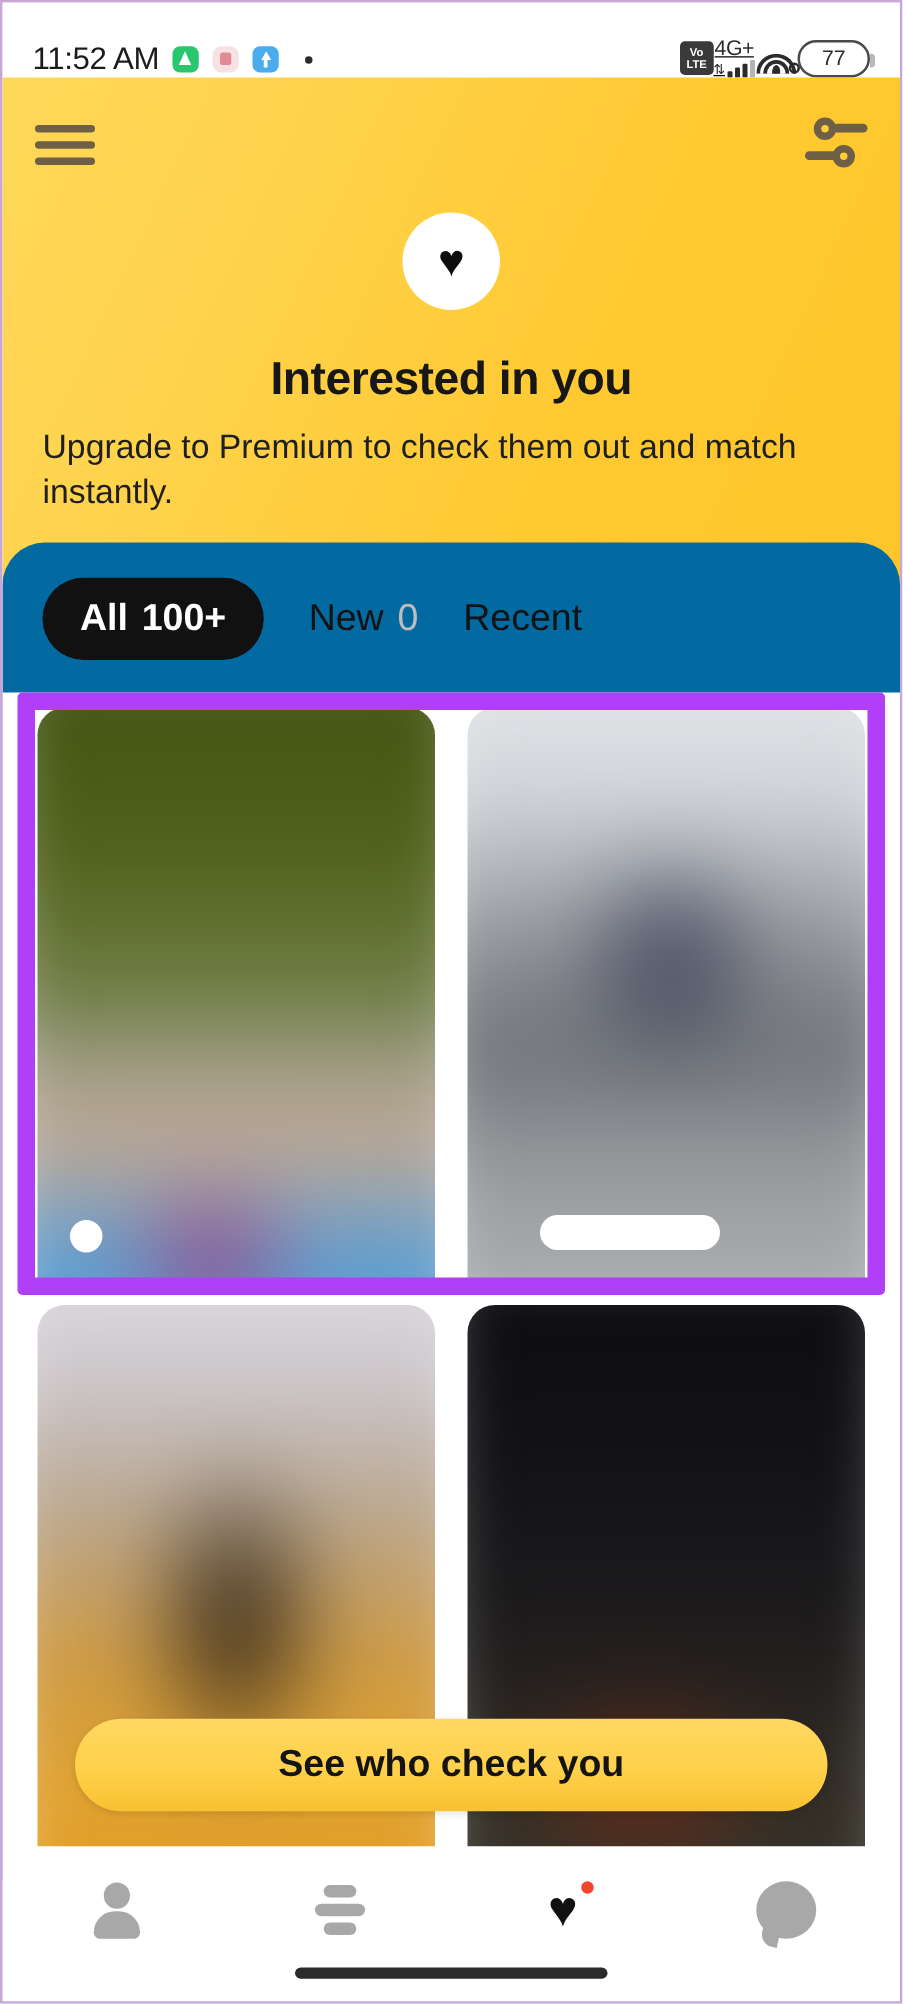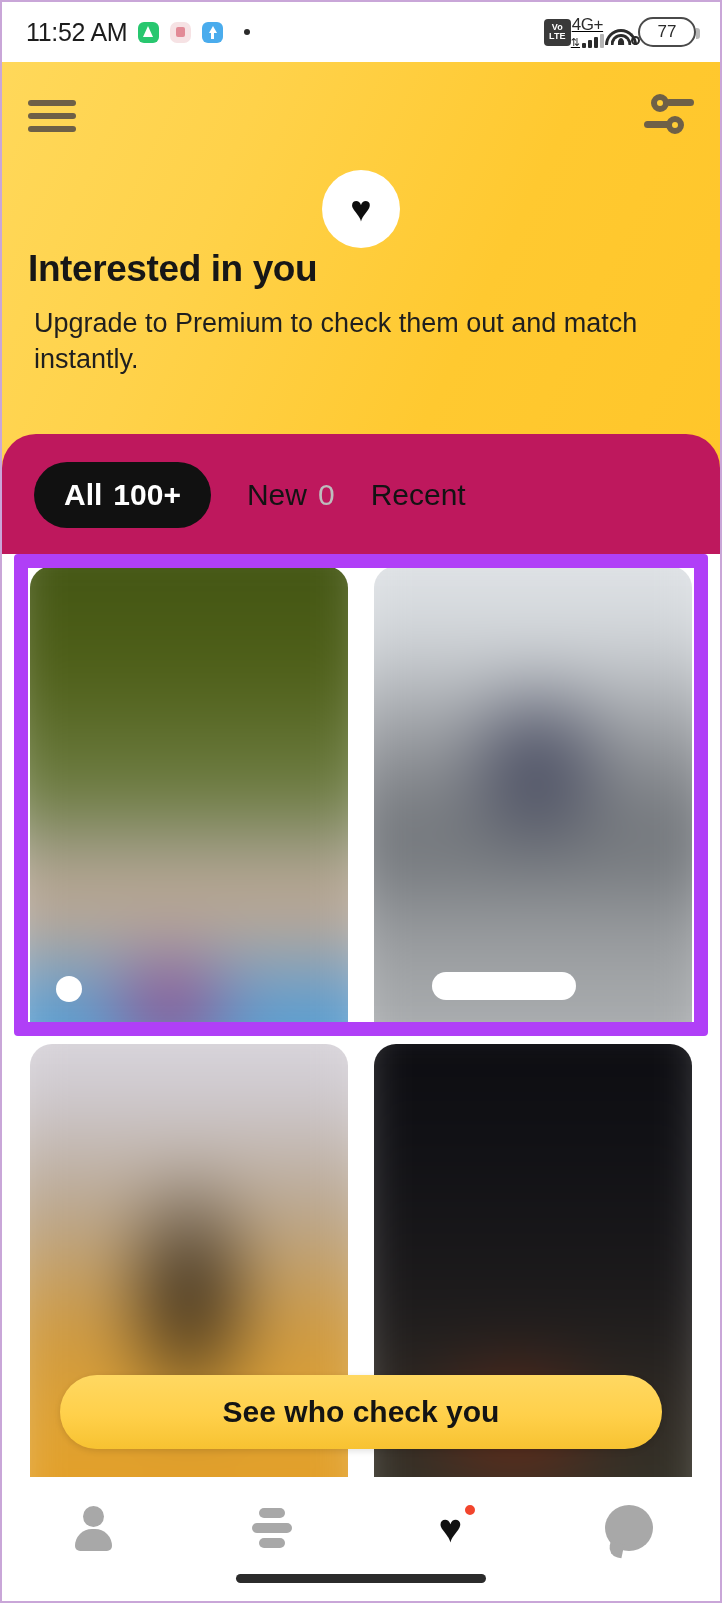--- a/index.html
+++ b/index.html
@@ -16,21 +16,21 @@
     border:2px solid #c9a6d8;
     background:#ffffff;
     overflow:hidden;
   }
 
   
   .statusbar {
     position:relative;
     height:60px;
     background:#ffffff;
-    display:flex; align-items:center;
+    display:flex; align-items:flex-end;
     padding:0 24px;
   }
   .sb-left { display:flex; align-items:center; gap:11px; }
   .sb-time {
     font-size:25px; font-weight:400; color:#1c1c1c;
     letter-spacing:-0.3px;
   }
   .sb-ico { width:21px; height:21px; border-radius:6px; display:block; }
   .ico-wa { background:#28c76f; position:relative; }
   .ico-wa:after{
@@ -111,35 +111,36 @@
 
   .logo-circle {
     width:78px; height:78px; border-radius:50%;
     background:#ffffff;
     margin:30px auto 0;
     display:flex; align-items:center; justify-content:center;
   }
   .heart-logo { font-size:36px; line-height:36px; color:#0d0d0d; }
 
   .hero-title {
+    text-align:center;
     font-size:37px; font-weight:700; color:#171717;
-    letter-spacing:-0.4px;
+    margin-top:34px; letter-spacing:-0.4px;
   }
   .hero-sub {
     text-align:left;
     font-size:27px; font-weight:400; color:#1f1f1f;
     margin-top:16px; line-height:1.32;
     padding:0 6px;
   }
 
   
   .sheet {
     position:relative;
     margin-top:-38px;
-    background:#be185d;
+    background:#0369a1;
     border-radius:34px 34px 0 0;
     padding-top:28px;
     z-index:3;
   }
   .tabs {
     display:flex; align-items:center; gap:36px;
     padding:0 32px 26px 32px;
     white-space:nowrap; overflow:hidden;
   }
   .tab {

